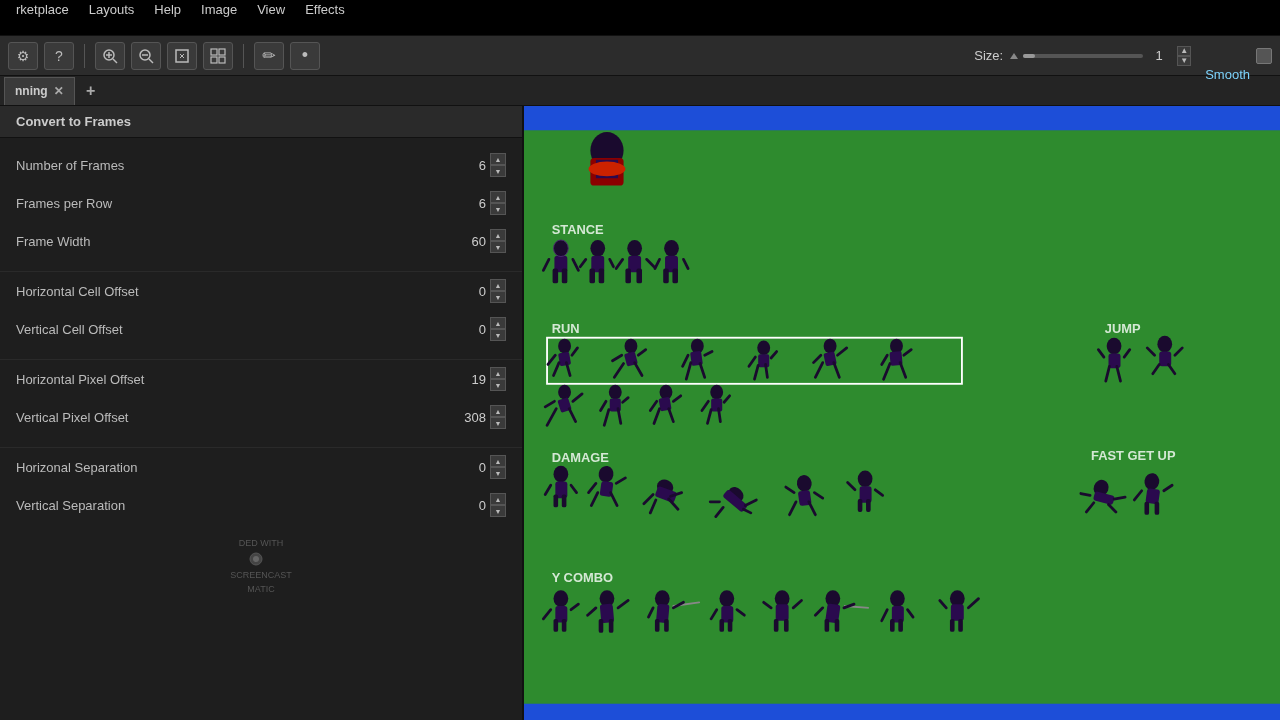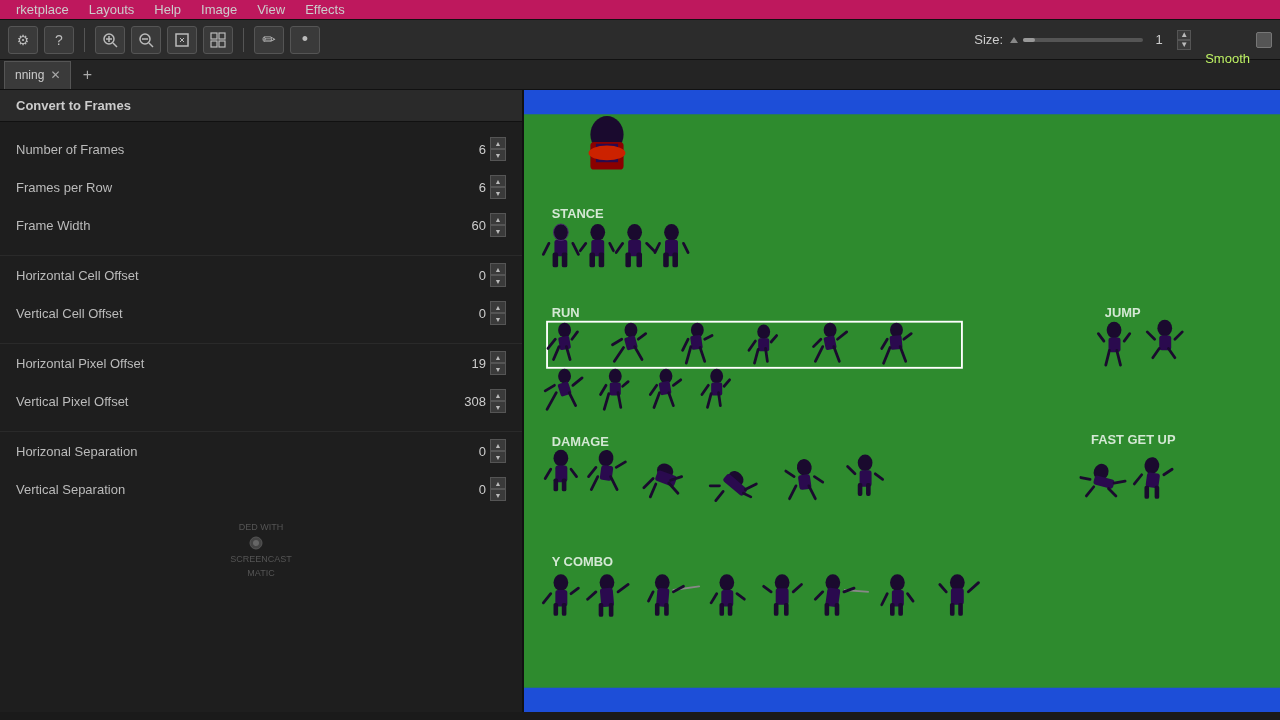--- a/index.html
+++ b/index.html
@@ -9,23 +9,23 @@
       overflow: hidden;
       font-family: 'Segoe UI', Arial, sans-serif;
       background: #1a1a1a;
       color: #ccc;
       font-size: 13px;
     }
 
     
     .menubar {
       display: flex;
-      align-items: flex-end;
-      background: #be185d;
-      height: 20px;
+      align-items: flex-start;
+      background: #000000;
+      height: 36px;
       padding: 0 8px;
       border-bottom: 1px solid #111;
       gap: 4px;
     }
     .menubar-item {
       padding: 2px 8px;
       cursor: pointer;
       color: #ccc;
       font-size: 13px;
     }
@@ -70,37 +70,38 @@
     }
     .size-arrow {
       width: 14px; height: 10px;
       background: #3a3a3a;
       border: 1px solid #555;
       cursor: pointer;
       display: flex; align-items: center; justify-content: center;
       font-size: 8px; color: #bbb;
       line-height: 1;
     }
-    .smooth-label { color: #bef264; font-size: 13px; margin-left: 8px; margin-top: 38px; }
+    .smooth-label { color: #7dd3fc; font-size: 13px; margin-left: 8px; margin-top: 38px; }
     .smooth-checkbox {
       width: 16px; height: 16px;
       background: #555;
       border: 1px solid #777;
       border-radius: 2px;
       cursor: pointer;
     }
 
     
     .tabbar {
       display: flex;
       align-items: center;
       background: #242424;
       height: 30px;
       padding: 0 4px;
       border-bottom: 1px solid #111;
+      font-weight: bold;
     }
     .tab {
       display: flex; align-items: center;
       padding: 0 10px;
       height: 28px;
       background: #3a3a3a;
       border: 1px solid #555;
       border-bottom: none;
       cursor: pointer;
       font-size: 12px;

